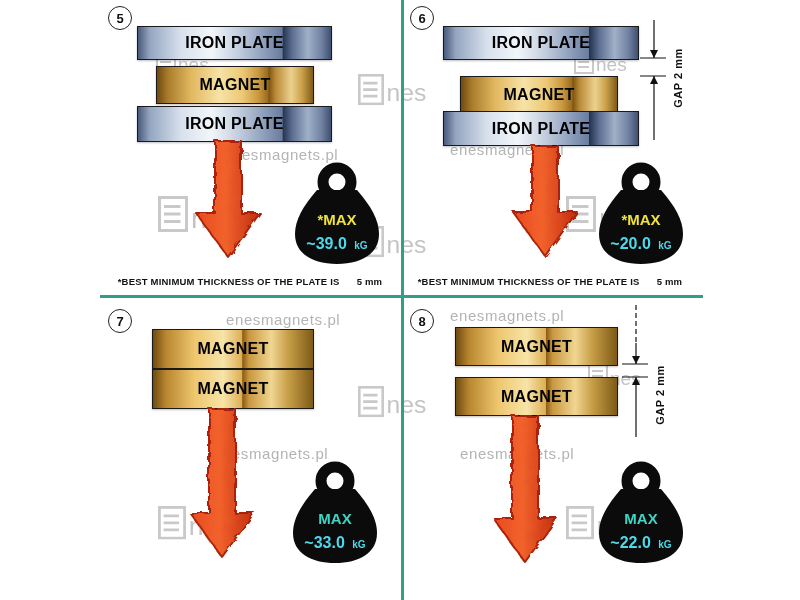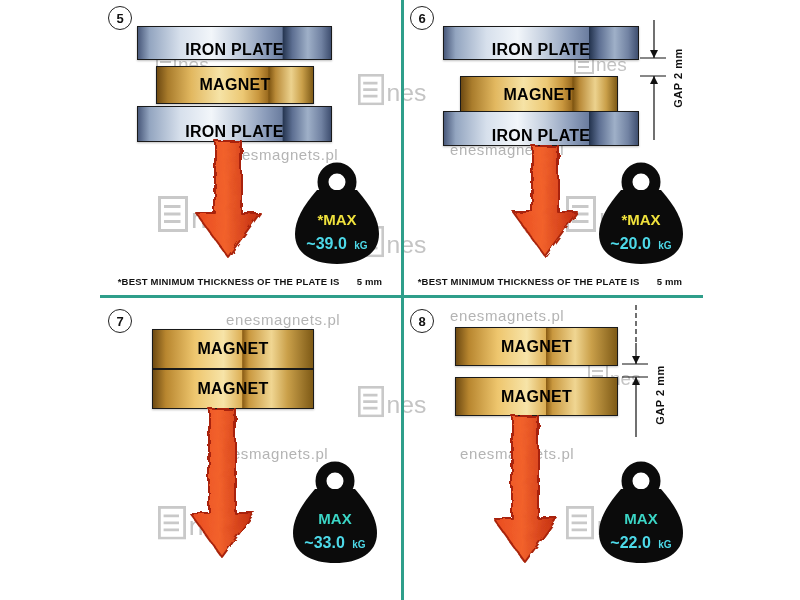--- a/index.html
+++ b/index.html
@@ -16,21 +16,21 @@
   .p8{left:400px;top:297px;height:303px;}
 
   .cnum{position:absolute;width:22px;height:22px;border:1.5px solid #222;border-radius:50%;
         display:flex;align-items:center;justify-content:center;
         font:600 13px "Liberation Sans",sans-serif;color:#111;background:#fff;}
 
   .bar{position:absolute;border:1px solid #1a1a1a;display:flex;align-items:center;justify-content:center;
        font:700 16px "Liberation Sans",sans-serif;color:#000;letter-spacing:.3px;
        box-shadow:0 1px 2px rgba(0,0,0,.25);}
   .iron{background:linear-gradient(90deg,#49597b 0%,#93a5c0 6%,#d7e0ec 22%,#f2f6fa 38%,#c3cede 52%,
-        #8b9cba 66%,#6a7c9e 74.8%,#24344f 75%,#5d6f92 80%,#9fb0c8 88%,#7182a2 95%,#3f4f70 100%);align-items:flex-end;}
+        #8b9cba 66%,#6a7c9e 74.8%,#24344f 75%,#5d6f92 80%,#9fb0c8 88%,#7182a2 95%,#3f4f70 100%);}
   .magnet{background:linear-gradient(90deg,#6e4a12 0%,#a97c2c 7%,#e2b860 22%,#f6e3a6 40%,#ecc874 55%,
         #c9973e 65%,#9a6a1e 71.3%,#7c5310 71.6%,#b98a38 76%,#ecd28e 86%,#caa04a 93%,#7e5a16 100%);}
   .magnet.split{background:linear-gradient(90deg,#6e4a12 0%,#b8862f 8%,#eec66e 26%,#f7e4a8 44%,
         #dcae54 55.7%,#8a5c14 56%,#c9983f 60%,#f0d692 74%,#caa04a 84%,#7e5a16 100%);}
 
   .arrow{position:absolute;}
   .kettlebell{position:absolute;}
   .kb-max{font:700 15px "Liberation Sans",sans-serif;}
   .kb-value{font:700 16px "Liberation Sans",sans-serif;}
   .kb-unit{font:700 10px "Liberation Sans",sans-serif;}

